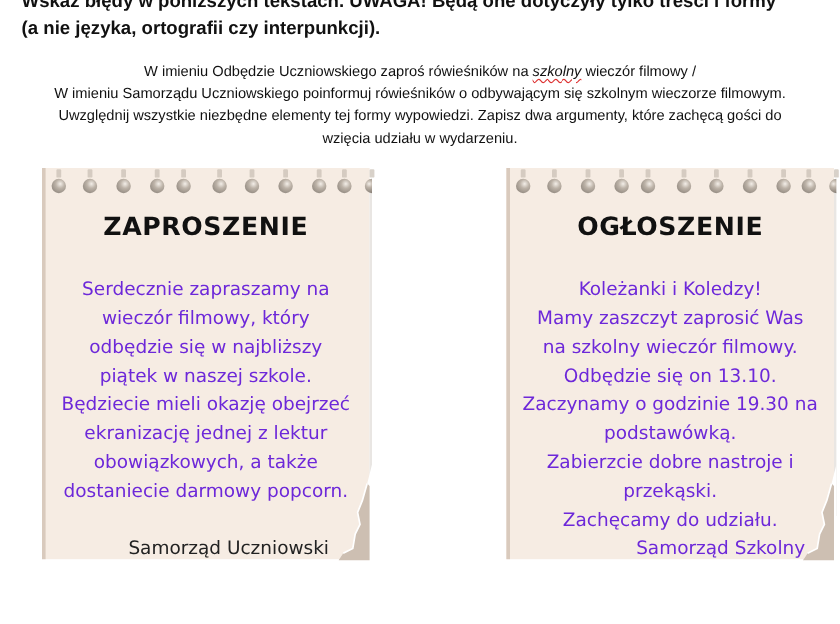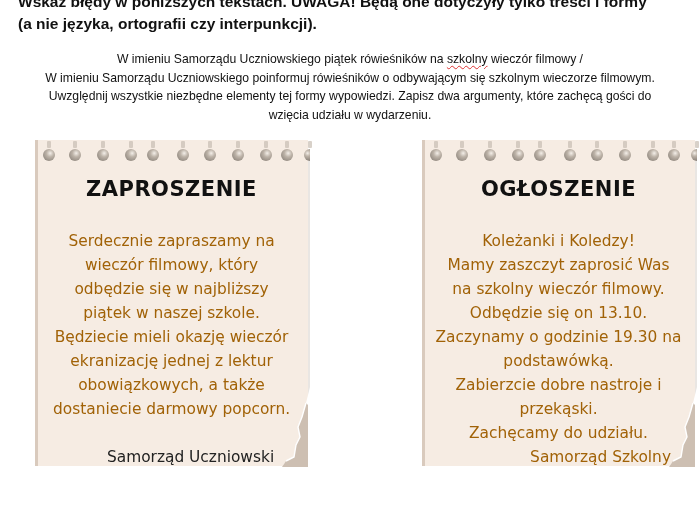--- a/index.html
+++ b/index.html
@@ -1,43 +1,43 @@
 <!DOCTYPE html>
 <html><head>
 <meta charset="utf-8">
 <style>
   html, body { margin:0; padding:0; }
   body { width:700px; height:520px; overflow:hidden; background:#ffffff; position:relative; font-family:"Liberation Sans", sans-serif; }
   .task-header { position:absolute; left:18px; top:-9px; width:680px; font-weight:bold; font-size:15.5px; line-height:22px; color:#111; }
   .instructions { position:absolute; left:0; top:50px; width:700px; text-align:center; font-size:12.2px; line-height:18.5px; color:#111; }
-  .spell { text-decoration:underline wavy #d33; text-decoration-thickness:1px; text-underline-offset:2px; }
+  .spell { text-decoration:underline wavy #d33; text-decoration-thickness:1px; text-underline-offset:2px;font-style:italic; }
   .card { position:absolute; top:140px; width:273px; height:326px; background:#f6ece3; }
   .card .edge { position:absolute; left:0; top:0; width:3px; height:100%; background:#d9cabd; }
   .card .rim { position:absolute; right:-2px; top:20px; width:2px; height:270px; background:#e9e6e3; }
   .card .holes { position:absolute; left:6px; top:2px; width:270px; height:24px; }
   .hole { position:absolute; top:7px; width:12px; height:12px; border-radius:50%;
           background:radial-gradient(circle at 60% 35%, #f3eee8 0%, #bdb3a8 35%, #7f776f 100%); }
   .hole::before { content:""; position:absolute; left:4px; top:-8px; width:4px; height:7px; background:#c8bdb2; border-radius:1px; opacity:.7; }
   .card-title { position:absolute; left:0; top:37px; width:100%; text-align:center; font-family:"DejaVu Sans", sans-serif; font-weight:bold; font-size:21px; letter-spacing:0.5px; color:#111; }
-  .card-body { position:absolute; left:0; top:89px; width:100%; text-align:center; font-family:"DejaVu Sans", sans-serif; font-size:15.4px; line-height:24px; color:#a16207; }
+  .card-body { position:absolute; left:0; top:89px; width:100%; text-align:center; font-family:"DejaVu Sans", sans-serif; font-size:15.4px; line-height:24px; color:#6d28d9; }
   .card-body .line { display:block; white-space:nowrap; }
   .sig-left { position:absolute; top:308px; left:72px; font-family:"DejaVu Sans", sans-serif; font-size:15.4px; color:#222; white-space:nowrap; }
   .sig-right { display:block; text-align:right; padding-right:24px; }
   .curl { position:absolute; right:-2px; bottom:-1px; width:28px; height:80px; }
 </style>
 </head>
 <body>
 
 <div class="task-header">
   <div>Wskaż błędy w poniższych tekstach. UWAGA! Będą one dotyczyły tylko treści i formy</div>
   <div>(a nie języka, ortografii czy interpunkcji).</div>
 </div>
 
 <div class="instructions">
-  <div><span>W imieniu Samorządu Uczniowskiego piątek rówieśników na </span><span class="spell">szkolny</span><span> wieczór filmowy /</span></div>
+  <div><span>W imieniu Odbędzie Uczniowskiego zaproś rówieśników na </span><span class="spell">szkolny</span><span> wieczór filmowy /</span></div>
   <div>W imieniu Samorządu Uczniowskiego poinformuj rówieśników o odbywającym się szkolnym wieczorze filmowym.</div>
   <div>Uwzględnij wszystkie niezbędne elementy tej formy wypowiedzi. Zapisz dwa argumenty, które zachęcą gości do</div>
   <div>wzięcia udziału w wydarzeniu.</div>
 </div>
 
 <div class="card" style="left:35px;">
   <div class="edge"></div>
   <div class="rim"></div>
   <div class="holes">
     <span class="hole" style="left:2px"></span>
@@ -51,21 +51,21 @@
     <span class="hole" style="left:219px"></span>
     <span class="hole" style="left:240px"></span>
     <span class="hole" style="left:263px; width:6px; border-radius:6px 0 0 6px;"></span>
   </div>
   <div class="card-title">ZAPROSZENIE</div>
   <div class="card-body">
     <span class="line">Serdecznie zapraszamy na</span>
     <span class="line">wieczór filmowy, który</span>
     <span class="line">odbędzie się w najbliższy</span>
     <span class="line">piątek w naszej szkole.</span>
-    <span class="line">Będziecie mieli okazję wieczór</span>
+    <span class="line">Będziecie mieli okazję obejrzeć</span>
     <span class="line">ekranizację jednej z lektur</span>
     <span class="line">obowiązkowych, a także</span>
     <span class="line">dostaniecie darmowy popcorn.</span>
   </div>
   <div class="sig-left">Samorząd Uczniowski</div>
   <svg class="curl" viewBox="0 0 28 80">
     <path d="M28 0 L28 80 L0 80 L4 74 L12 70 L14 58 L18 50 L16 40 L20 30 L24 16 Z" fill="#ffffff"></path>
     <path d="M24 16 L20 30 L16 40 L18 50 L14 58 L12 70 L4 74 L0 80 L26 80 L26 18 Z" fill="#cdbfb2"></path>
     <path d="M24 16 L20 30 L16 40 L18 50 L14 58 L12 70 L4 74" fill="none" stroke="#ffffff" stroke-width="1.4"></path>
   </svg>

